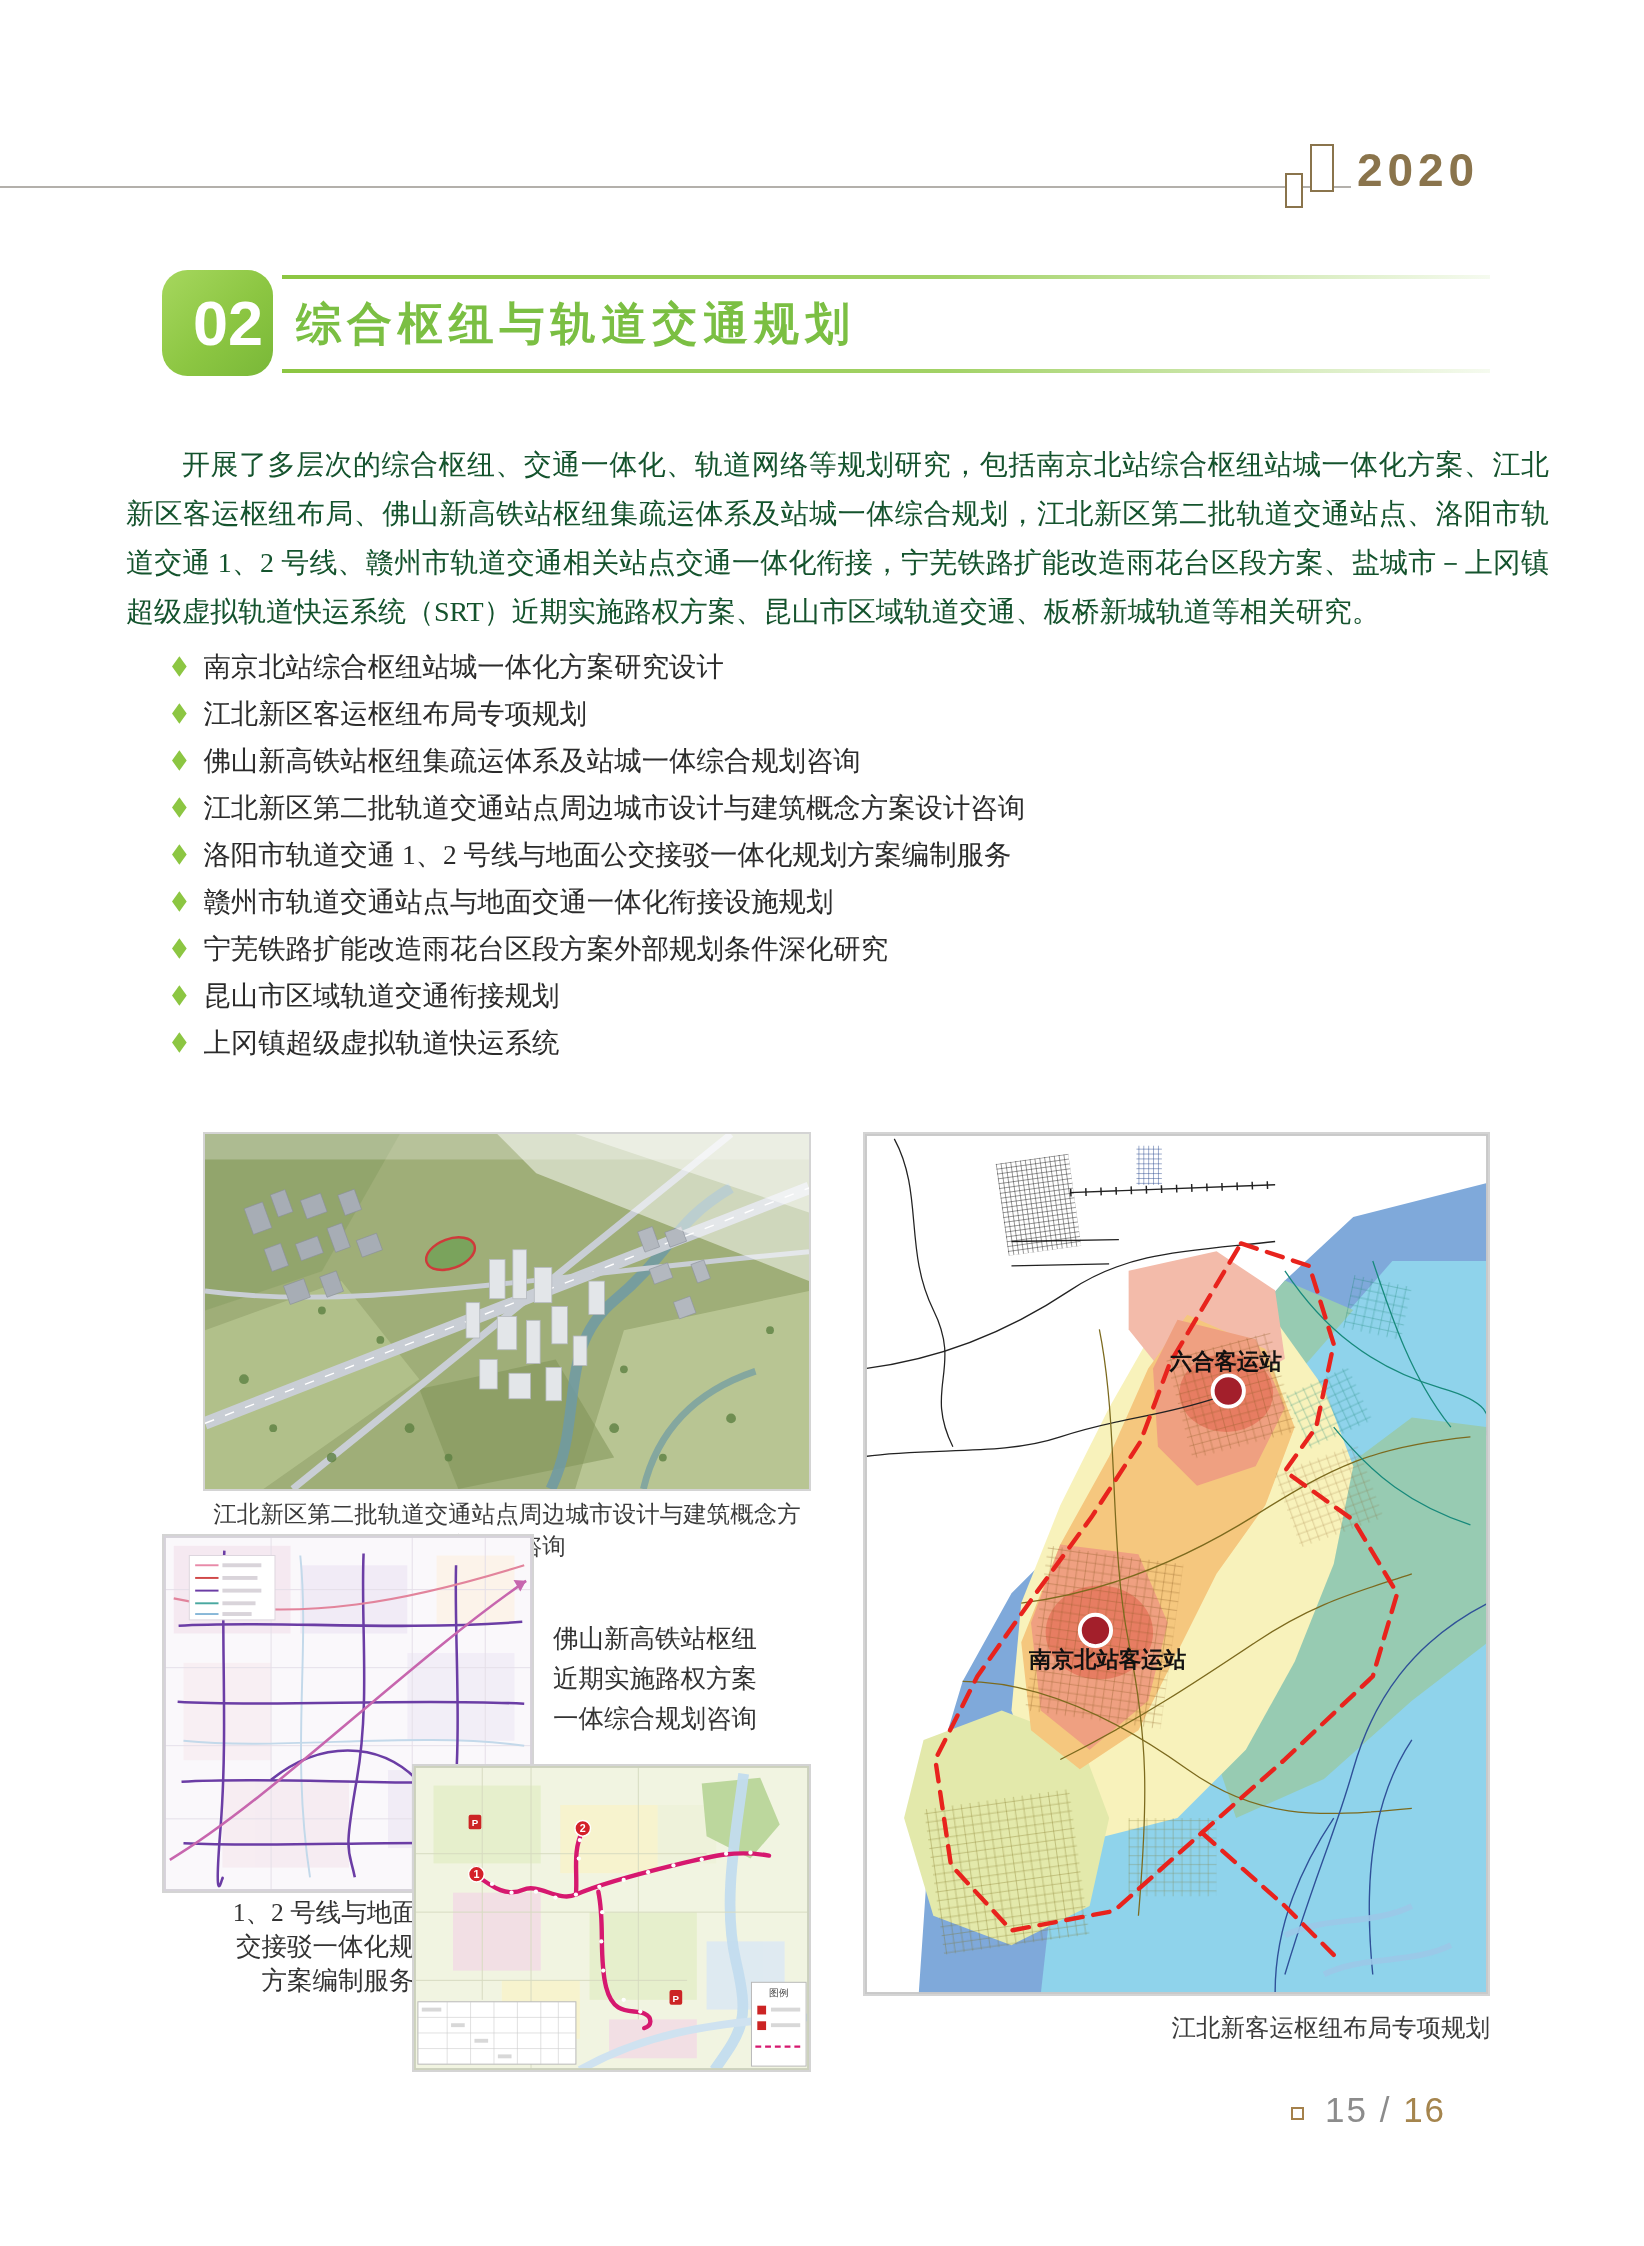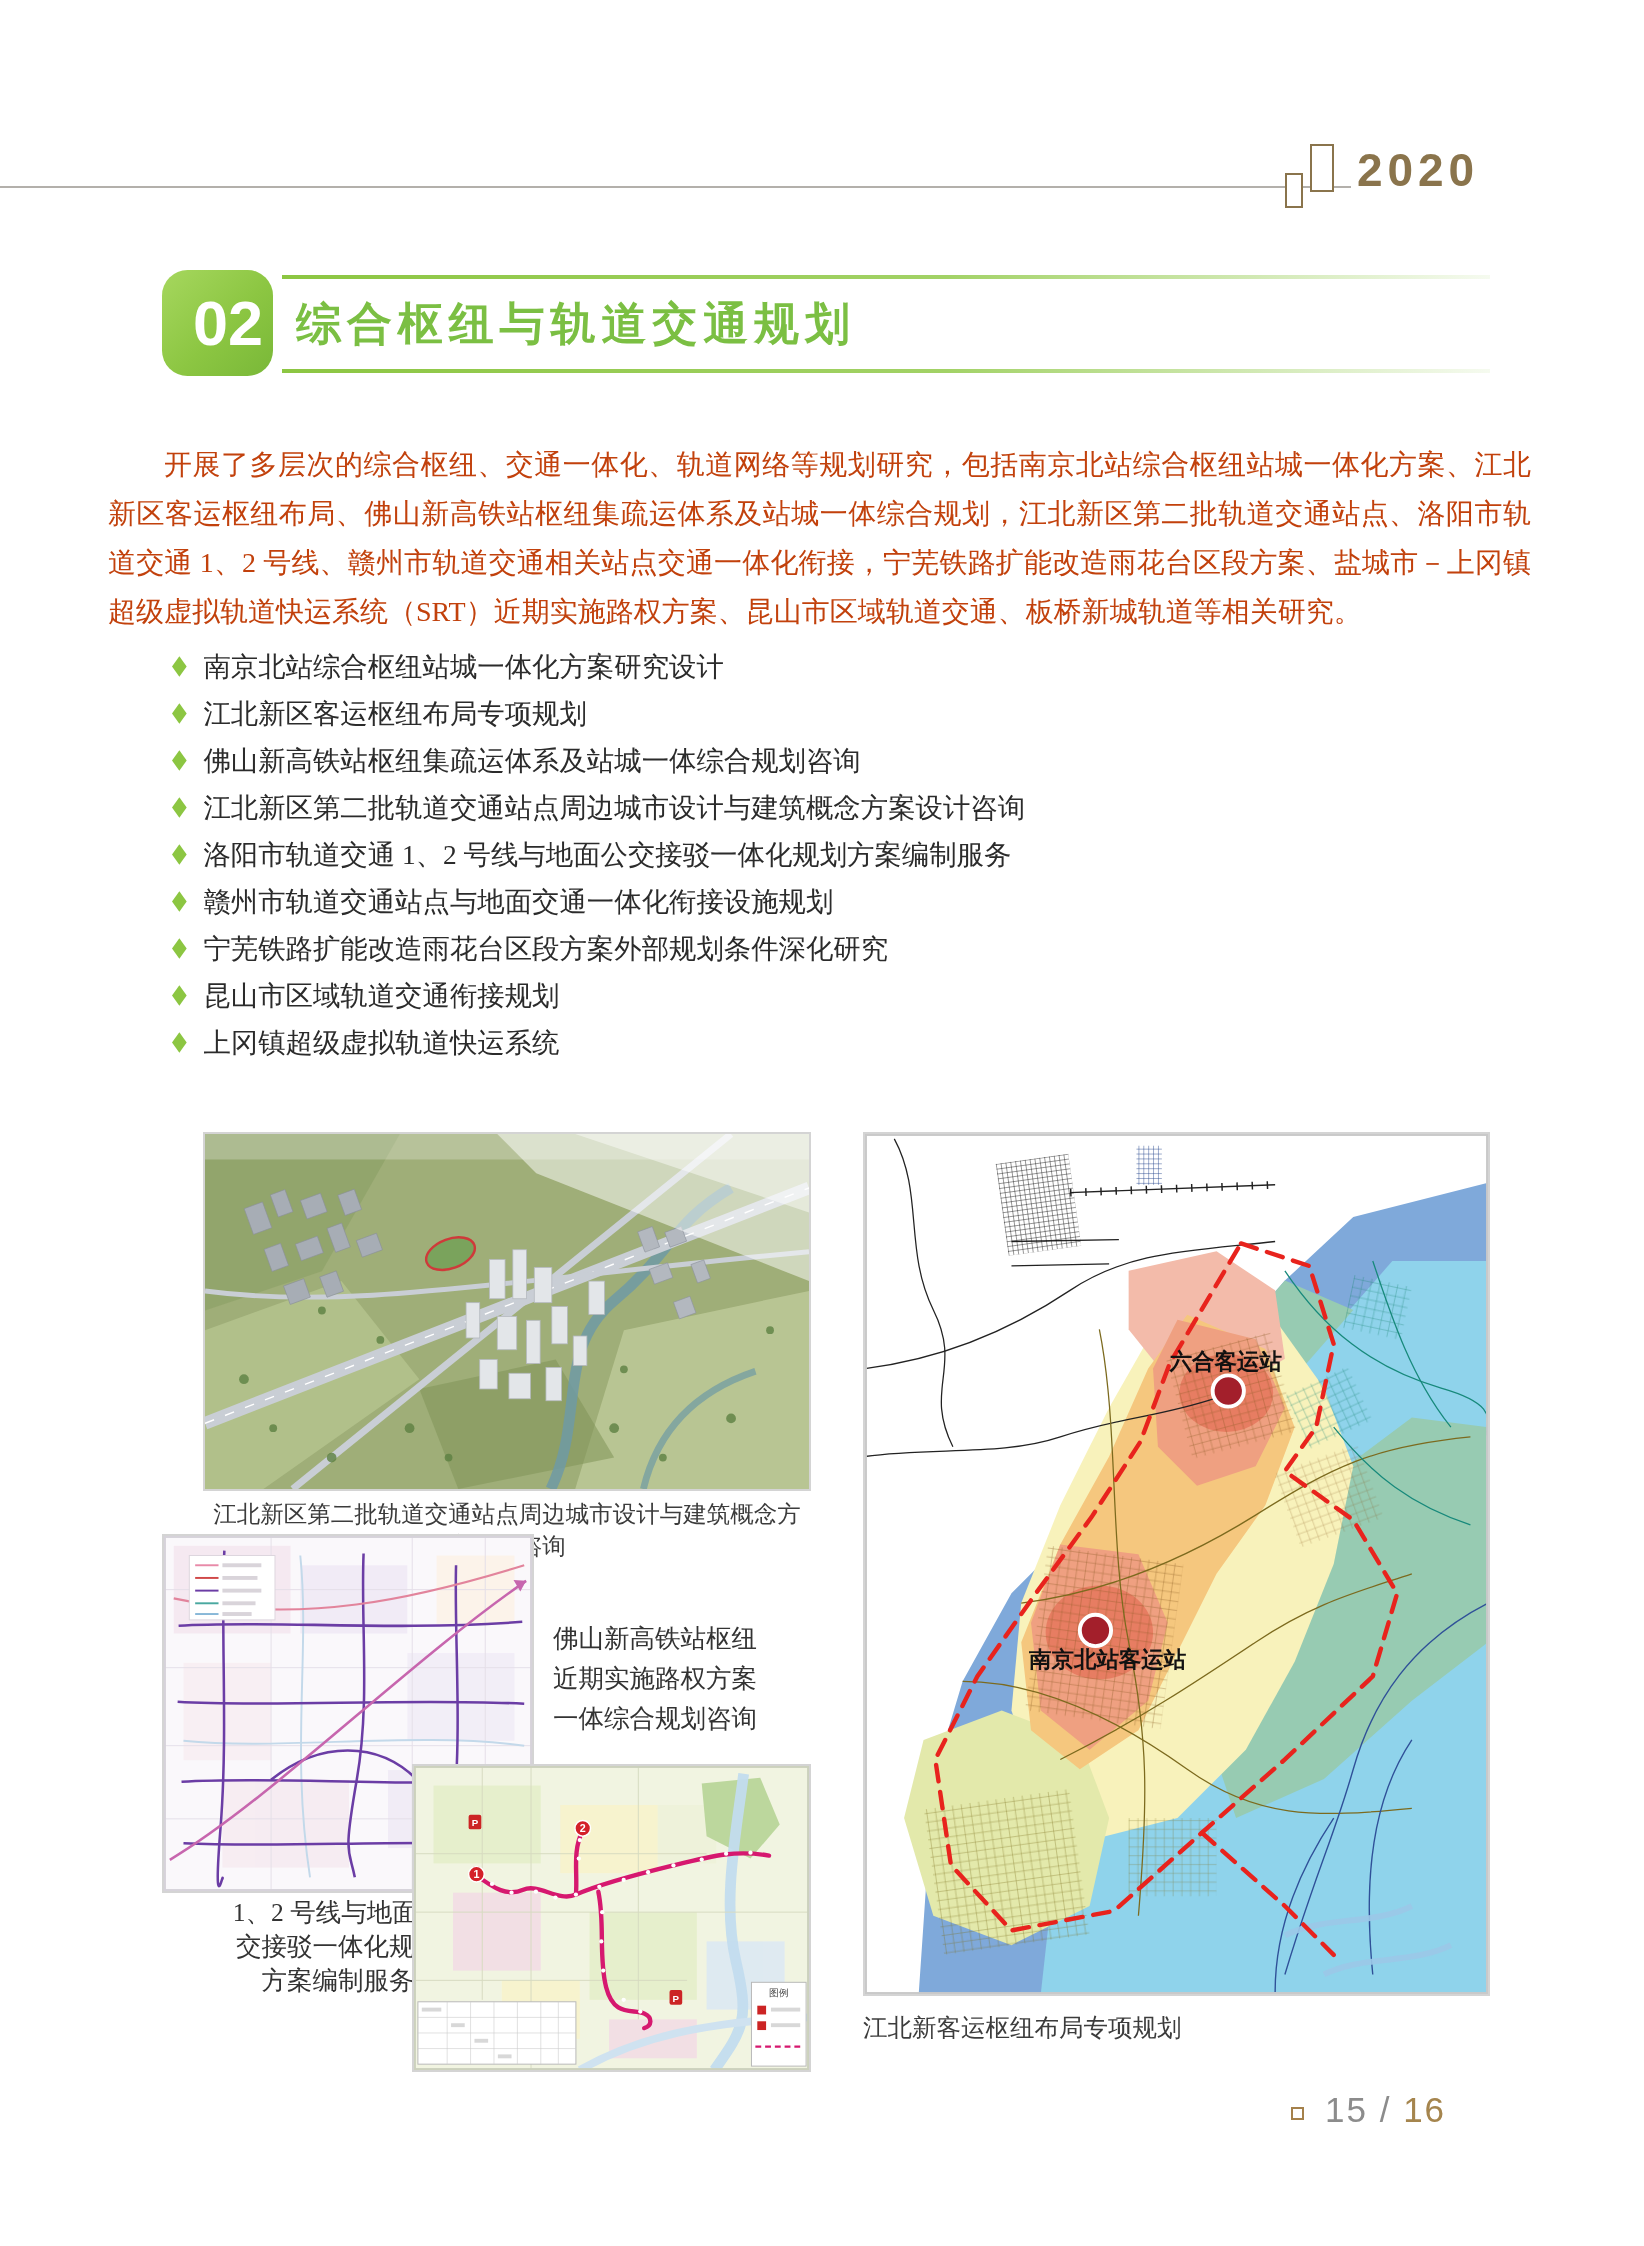--- a/index.html
+++ b/index.html
@@ -21,40 +21,40 @@
   .sec-line-bottom{position:absolute;left:282px;top:369px;width:1208px;height:3.9px;
         background:linear-gradient(to right,#8cc642 0%,#a2d266 55%,rgba(162,210,102,0.10) 100%);}
   .sec-badge{position:absolute;left:162px;top:270px;width:111px;height:106px;border-radius:25.5px;
         background:linear-gradient(135deg,#a6d75e 0%,#8cc642 55%,#79b838 100%);
         display:flex;align-items:center;justify-content:center;z-index:1;}
   .sec-badge span{font-family:"Liberation Sans","DejaVu Sans",sans-serif;font-size:63px;font-weight:700;color:#fff;margin-left:21px;}
   .sec-title{position:absolute;left:296px;top:294px;font-family:"Liberation Sans","DejaVu Sans",sans-serif;
         font-size:45px;font-weight:700;letter-spacing:5.9px;color:#7bbf43;}
 
   
-  .intro{position:absolute;left:108px;top:412px;width:1423px;font-size:28px;line-height:49px;
-        text-align:justify;text-indent:2em;color:#c2410c;}
+  .intro{position:absolute;left:126px;top:412px;width:1423px;font-size:28px;line-height:49px;
+        text-align:justify;text-indent:2em;color:#14532d;}
 
   
   .bullets{position:absolute;left:160px;top:631px;list-style:none;margin:12px;padding:0;}
   .bullets li{display:flex;align-items:center;height:47px;font-size:27.4px;color:#2b2b2b;}
   .diamond{flex:0 0 auto;width:14.7px;height:20.6px;margin-right:16.7px;background:#8cc642;
         clip-path:polygon(50% 0,100% 50%,50% 100%,0 50%);}
 
   
   .fig{position:absolute;background:#fff;border:2px solid #d4d4d4;box-sizing:border-box;}
   .fig svg{display:block;width:100%;height:100%;}
   .fig-aerial{left:203px;top:1132px;width:608px;height:359px;}
   .fig-hubmap{left:863px;top:1132px;width:627px;height:864px;}
   .fig-foshan{left:162px;top:1534px;width:372px;height:359px;z-index:1;}
   .fig-luoyang{left:412px;top:1764px;width:399px;height:308px;z-index:2;}
 
   .cap-aerial{position:absolute;left:203px;top:1498px;width:608px;text-align:center;
         font-size:23.5px;color:#3c3c3c;}
-  .cap-hubmap{position:absolute;left:863px;top:2011px;width:627px;text-align:left;
+  .cap-hubmap{position:absolute;left:863px;top:2011px;width:627px;text-align:right;
         font-size:24.5px;color:#3c3c3c;}
   .cap-foshan{position:absolute;left:545px;top:1619px;font-size:25.5px;line-height:40px;color:#333;margin-left:8px;}
   .cap-luoyang{position:absolute;left:196px;top:1862px;width:284px;text-align:center;
         font-size:25.5px;line-height:34px;color:#333;}
 
   
   .footer-square{position:absolute;left:1291px;top:2107px;width:8.8px;height:8.8px;
         border:2.9px solid #a5814b;background:#fff;}
   .footer-page{position:absolute;left:1325px;top:2090px;font-family:"Liberation Sans","DejaVu Sans",sans-serif;
         font-size:35px;font-weight:300;letter-spacing:2px;color:#8c8c8c;}

